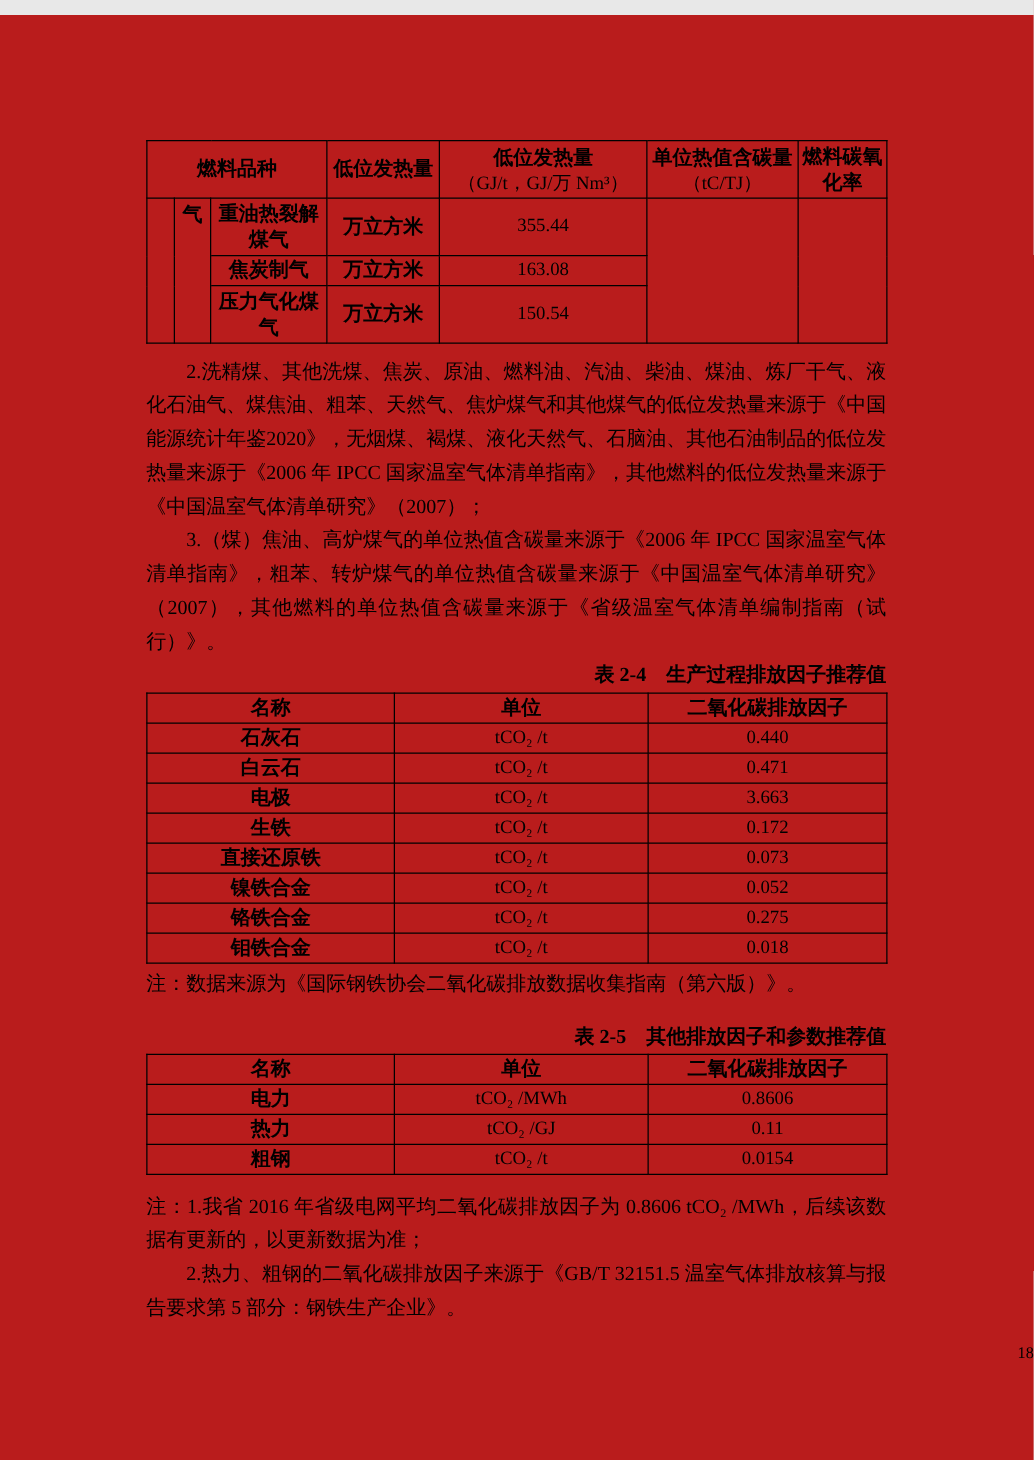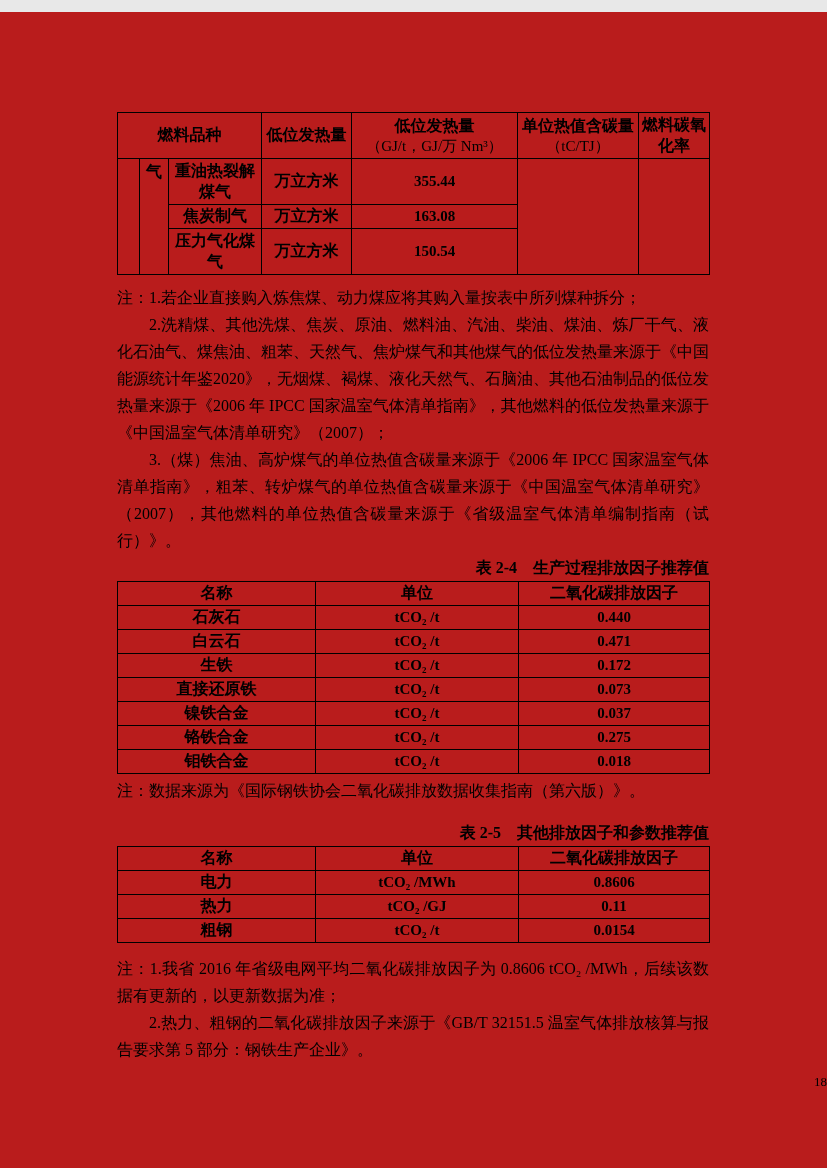--- a/index.html
+++ b/index.html
@@ -21,21 +21,21 @@
   table { border-collapse: collapse; table-layout: fixed; width: 592px; }
   td {
     border: 1px solid #000;
     text-align: center;
     vertical-align: middle;
     padding: 1px 2px;
     font-size: 15px;
     overflow: hidden;
   }
   .zh { font-weight: bold; font-size: 16px; }
-  .num { font-weight: bold; font-family: "Liberation Serif", "DejaVu Serif", serif; }
+  .num { font-weight: normal; font-family: "Liberation Serif", "DejaVu Serif", serif; }
 
   
   .fuel-table .h-head { height: 46px; }
   .fuel-table .h-tall { height: 46px; }
   .fuel-table .h-short { height: 24px; }
   .fuel-table .hdr-sub { font-weight: normal; font-size: 15px; }
   .fuel-table .group-cell { vertical-align: top; padding-top: 3px; }
 
   
   .notes { margin-top: 9px; }
@@ -118,21 +118,20 @@
       </tr>
       <tr class="h-tall">
         <td class="zh">压力气化煤气</td>
         <td class="zh">万立方米</td>
         <td class="num">150.54</td>
       </tr>
     </tbody>
       </table>
 
     <div class="notes">
-      <p class="no-indent">注：1.若企业直接购入炼焦煤、动力煤应将其购入量按表中所列煤种拆分；</p>
       <p>2.洗精煤、其他洗煤、焦炭、原油、燃料油、汽油、柴油、煤油、炼厂干气、液化石油气、煤焦油、粗苯、天然气、焦炉煤气和其他煤气的低位发热量来源于《中国能源统计年鉴2020》，无烟煤、褐煤、液化天然气、石脑油、其他石油制品的低位发热量来源于《2006 年 IPCC 国家温室气体清单指南》，其他燃料的低位发热量来源于《中国温室气体清单研究》（2007）；</p>
       <p>3.（煤）焦油、高炉煤气的单位热值含碳量来源于《2006 年 IPCC 国家温室气体清单指南》，粗苯、转炉煤气的单位热值含碳量来源于《中国温室气体清单研究》（2007），其他燃料的单位热值含碳量来源于《省级温室气体清单编制指南（试行）》。</p>
     </div>
 
     <div class="tbl-title">表 2-4　生产过程排放因子推荐值</div>
     <table class="simple">
       <colgroup>
         <col style="width:198px">
           <col style="width:203px">
           <col style="width:191px">
@@ -147,33 +146,38 @@
         <td class="zh">石灰石</td>
         <td class="num">tCO₂ /t</td>
         <td class="num">0.440</td>
       </tr>
       <tr>
         <td class="zh">白云石</td>
         <td class="num">tCO₂ /t</td>
         <td class="num">0.471</td>
       </tr>
       <tr>
+        <td class="zh">电极</td>
+        <td class="num">tCO₂ /t</td>
+        <td class="num">3.663</td>
+      </tr>
+      <tr>
         <td class="zh">生铁</td>
         <td class="num">tCO₂ /t</td>
         <td class="num">0.172</td>
       </tr>
       <tr>
         <td class="zh">直接还原铁</td>
         <td class="num">tCO₂ /t</td>
         <td class="num">0.073</td>
       </tr>
       <tr>
         <td class="zh">镍铁合金</td>
         <td class="num">tCO₂ /t</td>
-        <td class="num">0.037</td>
+        <td class="num">0.052</td>
       </tr>
       <tr>
         <td class="zh">铬铁合金</td>
         <td class="num">tCO₂ /t</td>
         <td class="num">0.275</td>
       </tr>
       <tr>
         <td class="zh">钼铁合金</td>
         <td class="num">tCO₂ /t</td>
         <td class="num">0.018</td>

